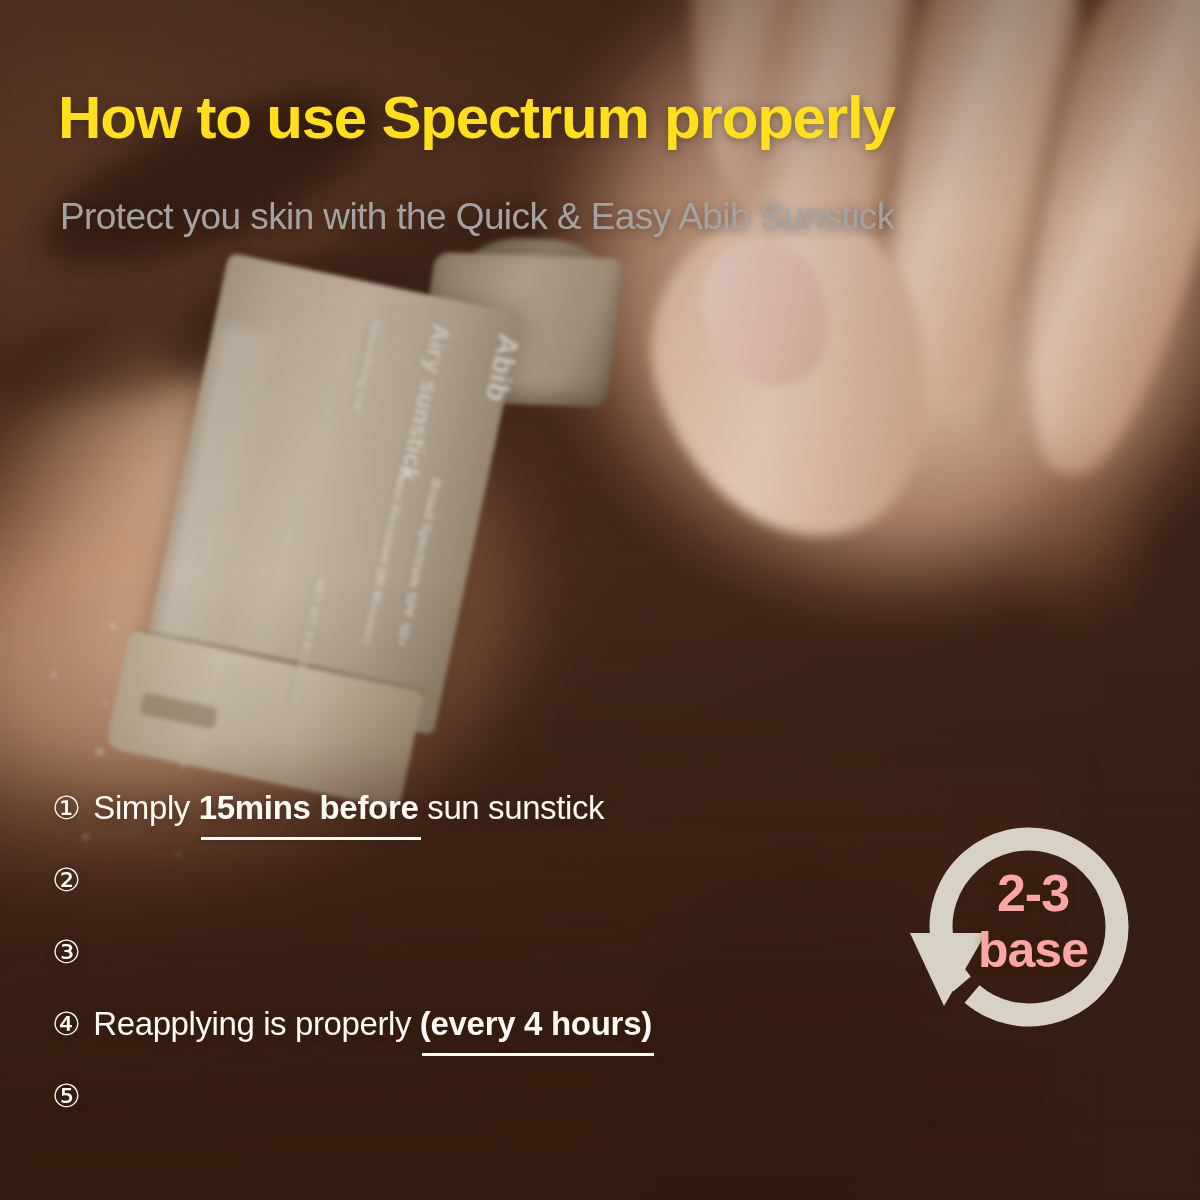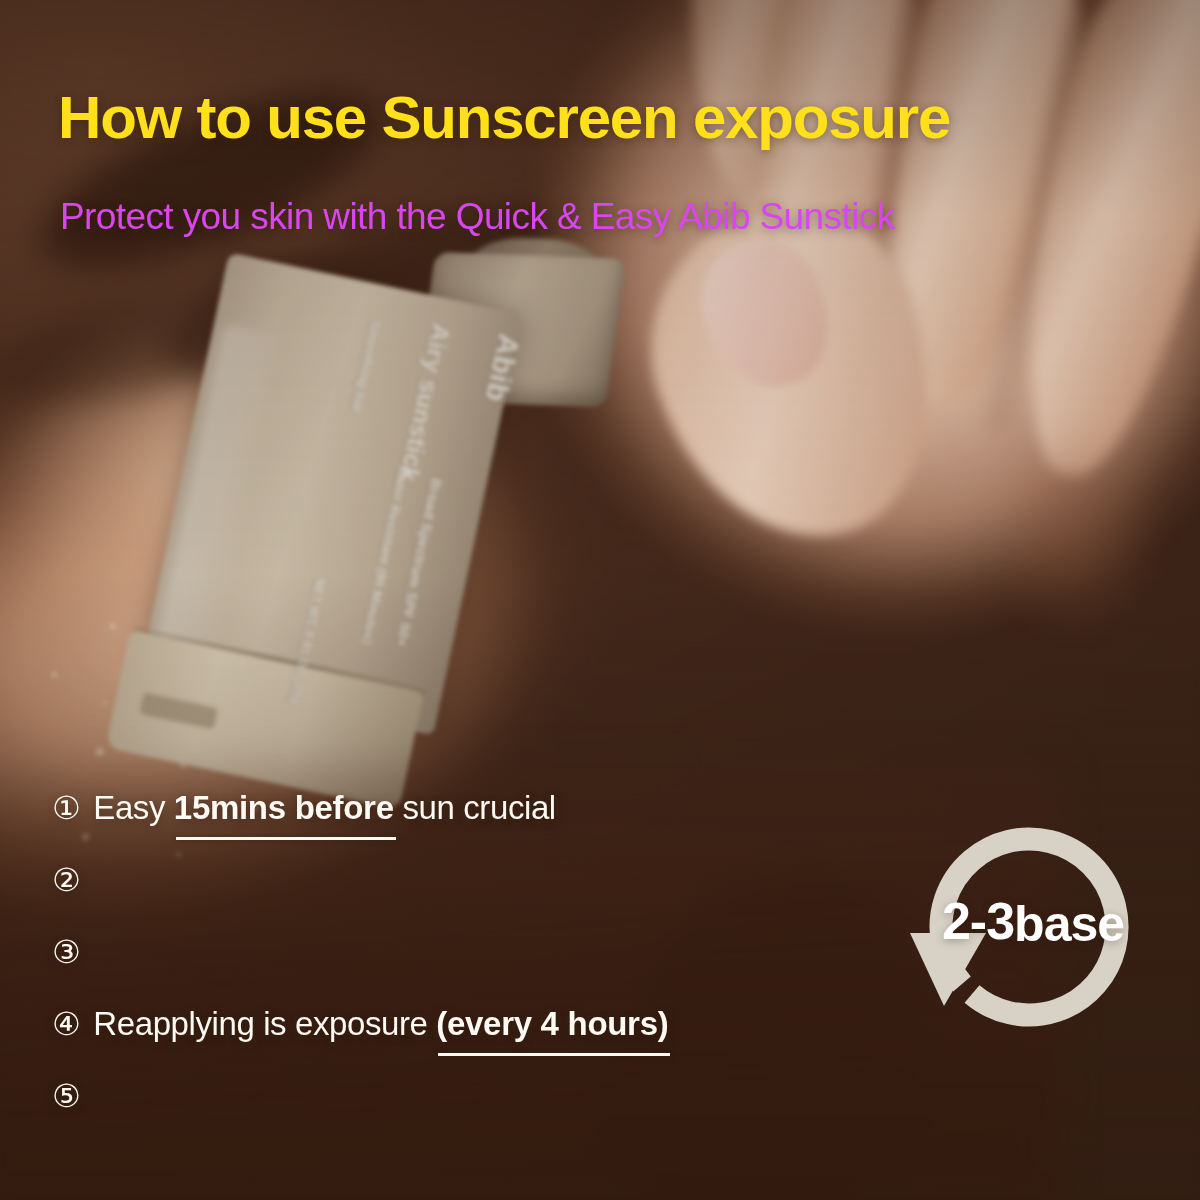--- a/index.html
+++ b/index.html
@@ -195,21 +195,21 @@
     position:absolute; left:58px; top:86px;
     font-size:60px; font-weight:700; letter-spacing:-1.2px;
     line-height:1.05;
     color:#ffe01a;
     text-shadow:0 2px 10px rgba(50,28,14,.45);
     white-space:nowrap;
   }
   .subtitle{
     position:absolute; left:60px; top:196px;
     font-size:37px; font-weight:400; letter-spacing:-.6px;
-    color:#d946ef;
+    color:#a3a3a3;
     text-shadow:0 2px 10px rgba(50,28,14,.5);
     white-space:nowrap;
   }
 
   .steps{ position:absolute; left:52px; top:772px; width:930px; }
   .step{
     position:relative;
     height:72px;
     display:flex; align-items:center;
     color:#fdf9f3;
@@ -234,22 +234,22 @@
     box-shadow:0 1px 5px rgba(45,25,12,.5);
   }
 
   
   .badge{
     position:absolute; left:900px; top:788px; width:266px; height:266px;
   }
   .badge svg{ position:absolute; inset:0; width:266px; height:266px; }
   .badge-text{
     position:absolute; inset:0;
-    display:flex; flex-direction:row; align-items:center; justify-content:center;
-    color:#ffffff;
+    display:flex; flex-direction:column; align-items:center; justify-content:center;
+    color:#fca5a5;
     text-shadow:0 2px 8px rgba(45,25,12,.35);
     line-height:1.0;
   }
   .badge-line1{ font-size:52px; font-weight:700; letter-spacing:-1px; }
   .badge-line2{ font-size:50px; font-weight:700; letter-spacing:-1px; margin-top:6px; }
 </style>
 </head>
 <body>
 
 <div id="poster">
@@ -297,37 +297,37 @@
     <div class="nail"></div>
 
     <div class="dark-streak d4"></div>
     <div class="shadow-valley"></div>
     <div class="photo-blur"></div>
     <div class="scrim"></div>
   </div>
 
   <div class="content">
 
-    <div class="title">How to use Sunscreen exposure</div>
+    <div class="title">How to use Spectrum properly</div>
     <div class="subtitle">Protect you skin with the Quick &amp; Easy Abib Sunstick</div>
 
     <div class="steps" id="steps-list">
         <div class="step">
           <span class="num">①</span>
-          <span class="txt"><span>Easy </span><span class="em">15mins before</span><span> sun crucial</span></span>
+          <span class="txt"><span>Simply </span><span class="em">15mins before</span><span> sun sunstick</span></span>
         </div>
         <div class="step">
           <span class="num">②</span>
         </div>
         <div class="step">
           <span class="num">③</span>
         </div>
         <div class="step">
           <span class="num">④</span>
-          <span class="txt"><span>Reapplying is exposure </span><span class="em">(every 4 hours)</span></span>
+          <span class="txt"><span>Reapplying is properly </span><span class="em">(every 4 hours)</span></span>
         </div>
         <div class="step">
           <span class="num">⑤</span>
         </div>
       </div>
 
     <div class="badge">
       <svg viewBox="0 0 266 266">
 
         <path d="M 62 196

